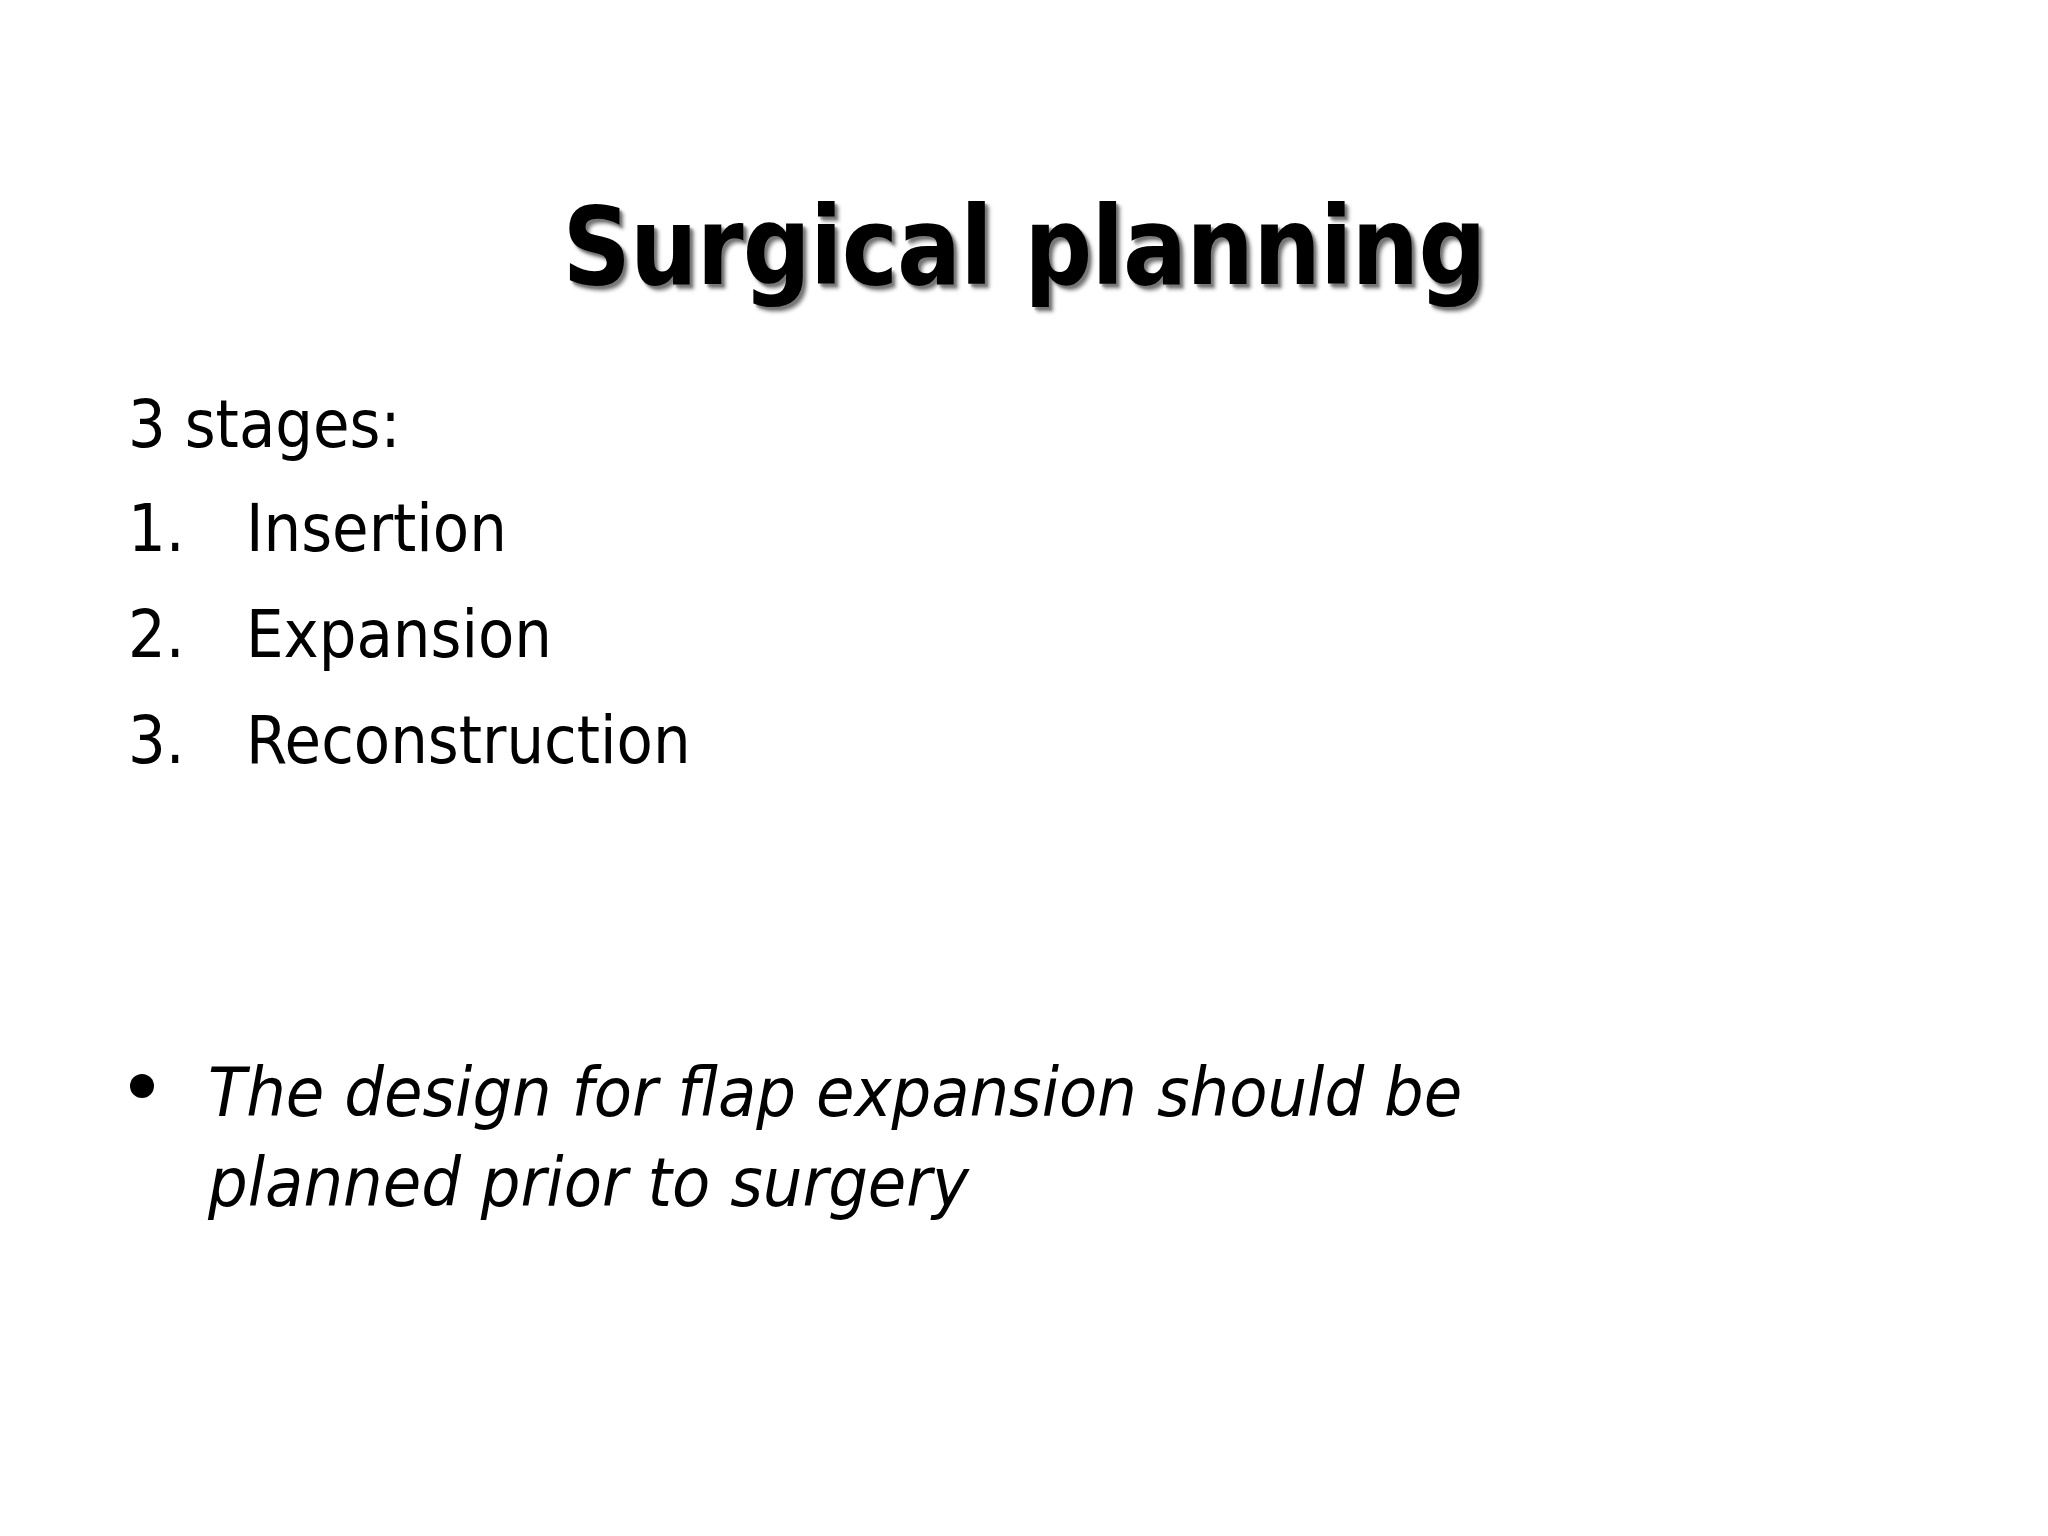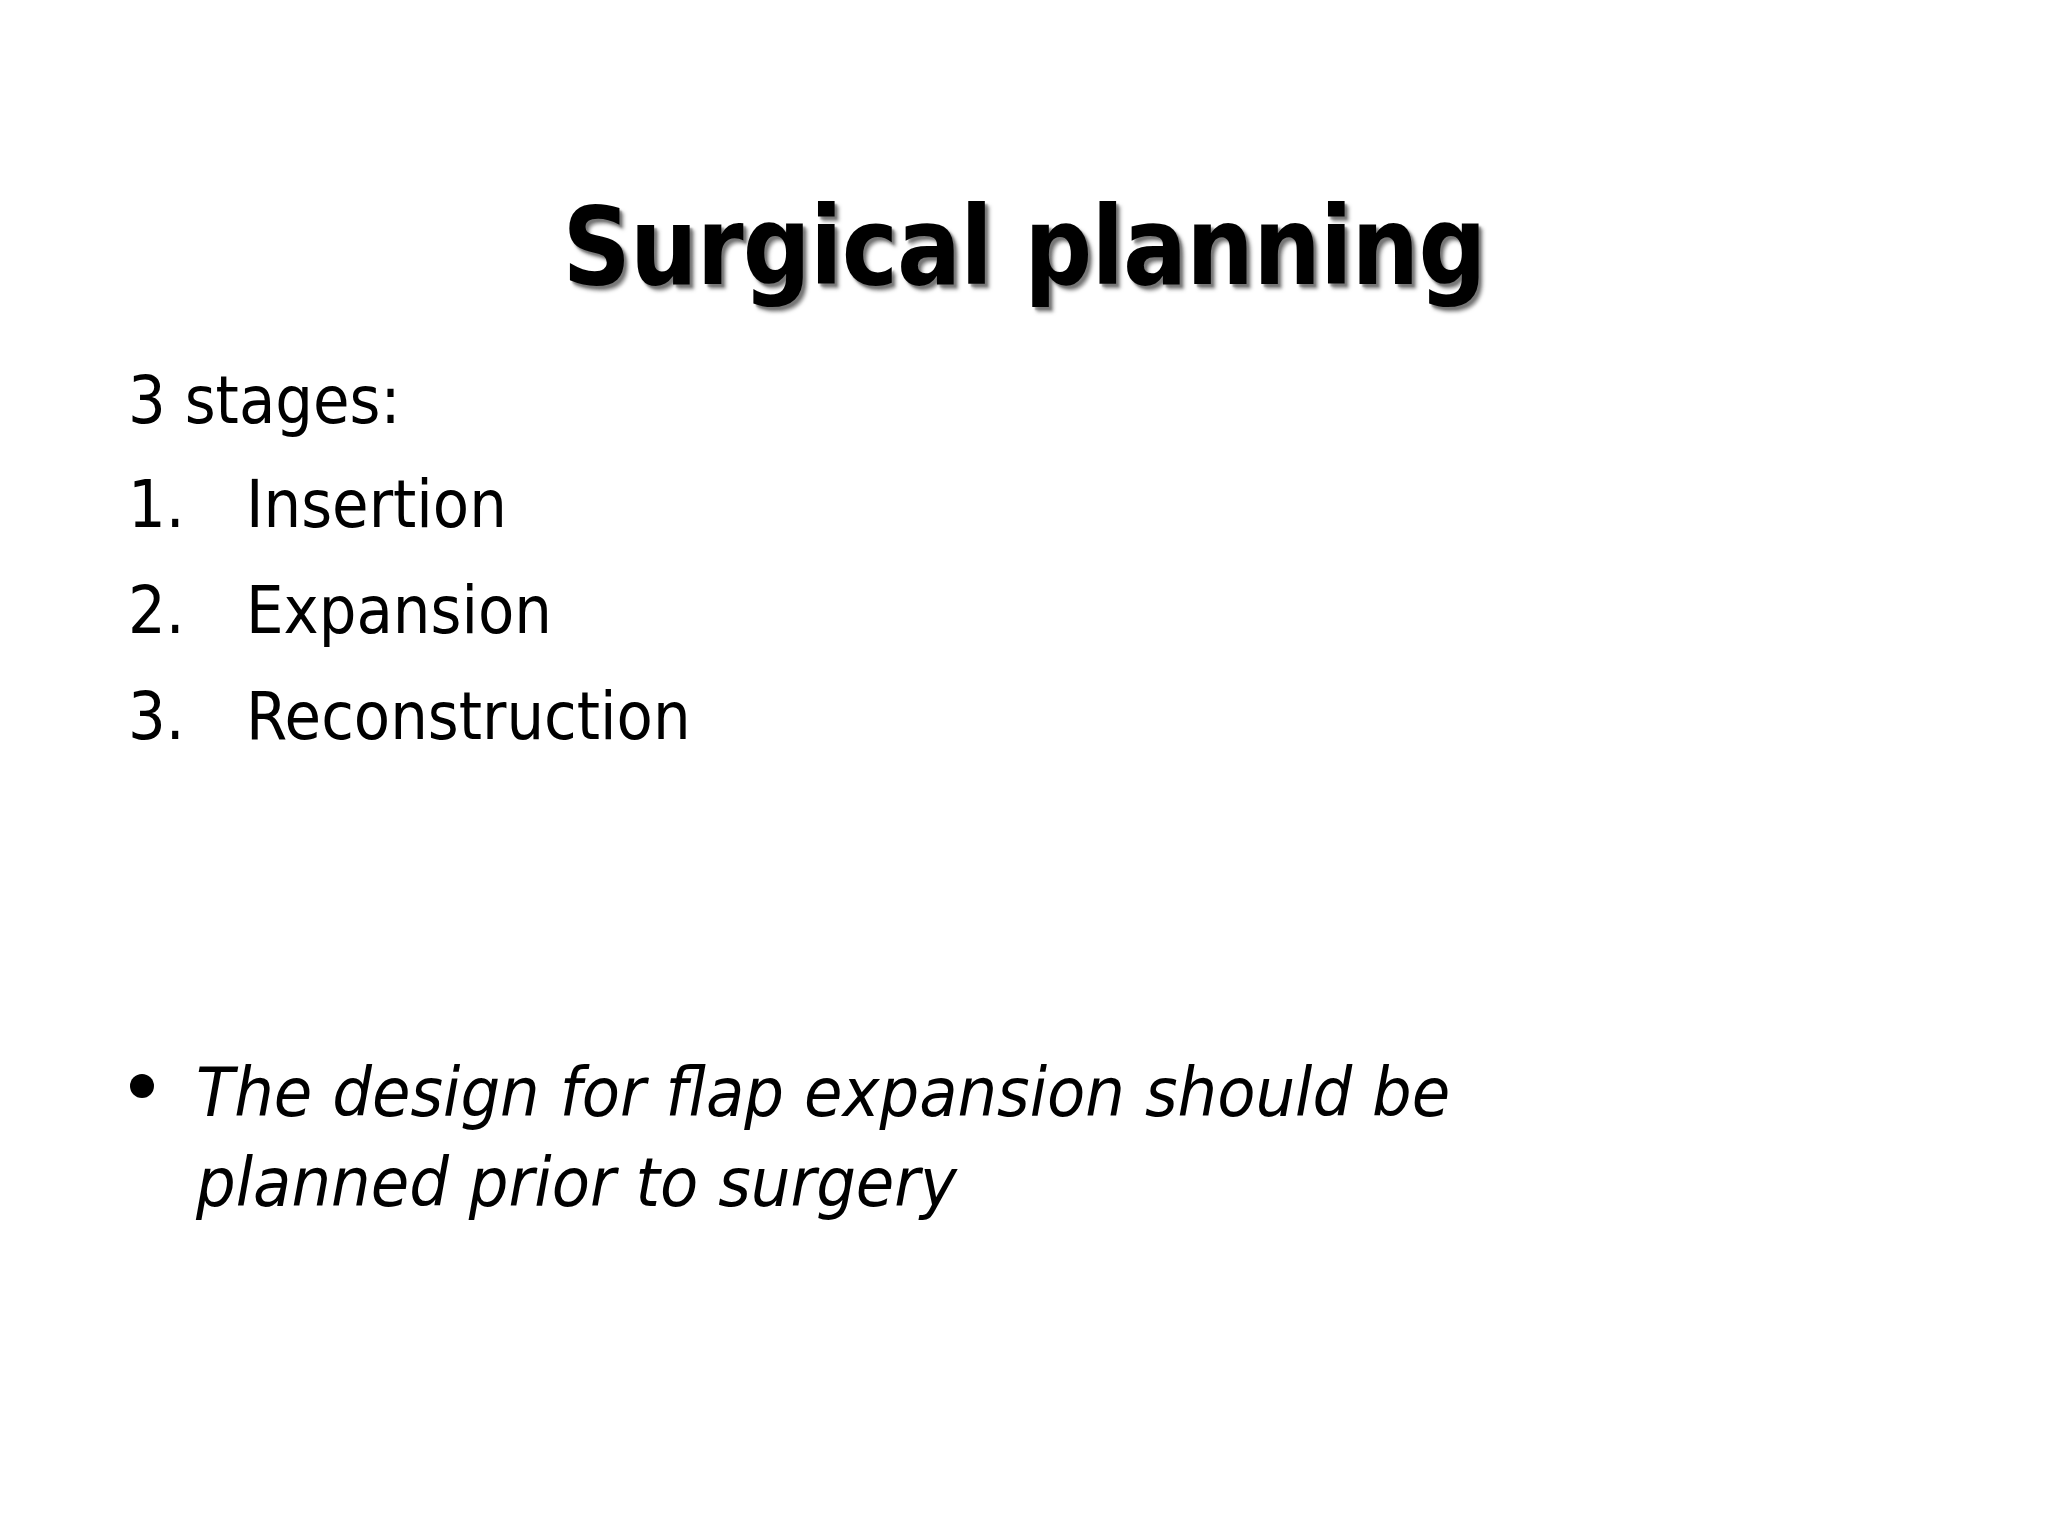--- a/index.html
+++ b/index.html
@@ -42,21 +42,21 @@
     text-shadow:
       5px 5px 4px rgba(90,90,90,0.62),
       3px 3px 2px rgba(60,60,60,0.45);
     white-space: nowrap;
   }
 
   
   .body-block {
     position: absolute;
     left: 128px;
-    top: 368px;
+    top: 392px;
     width: 1790px;
   }
 
   .body-line {
     font-family: "DejaVu Sans", "Liberation Sans", sans-serif;
     font-size: 66px;
     line-height: 1.0;
     color: #000000;
     transform: scaleX(0.90);
     transform-origin: 0 50%;
@@ -88,20 +88,21 @@
   .bullet-block {
     position: absolute;
     left: 128px;
     top: 1048px;
     width: 1720px;
   }
 
   .bullet-row {
     display: flex;
     align-items: flex-start;
+    justify-content: space-between;
   }
 
   .bullet-dot {
     flex: 0 0 auto;
     width: 68px;
     padding-top: 4px;
     font-size: 58px;
     line-height: 1;
     color: #000000;
   }

